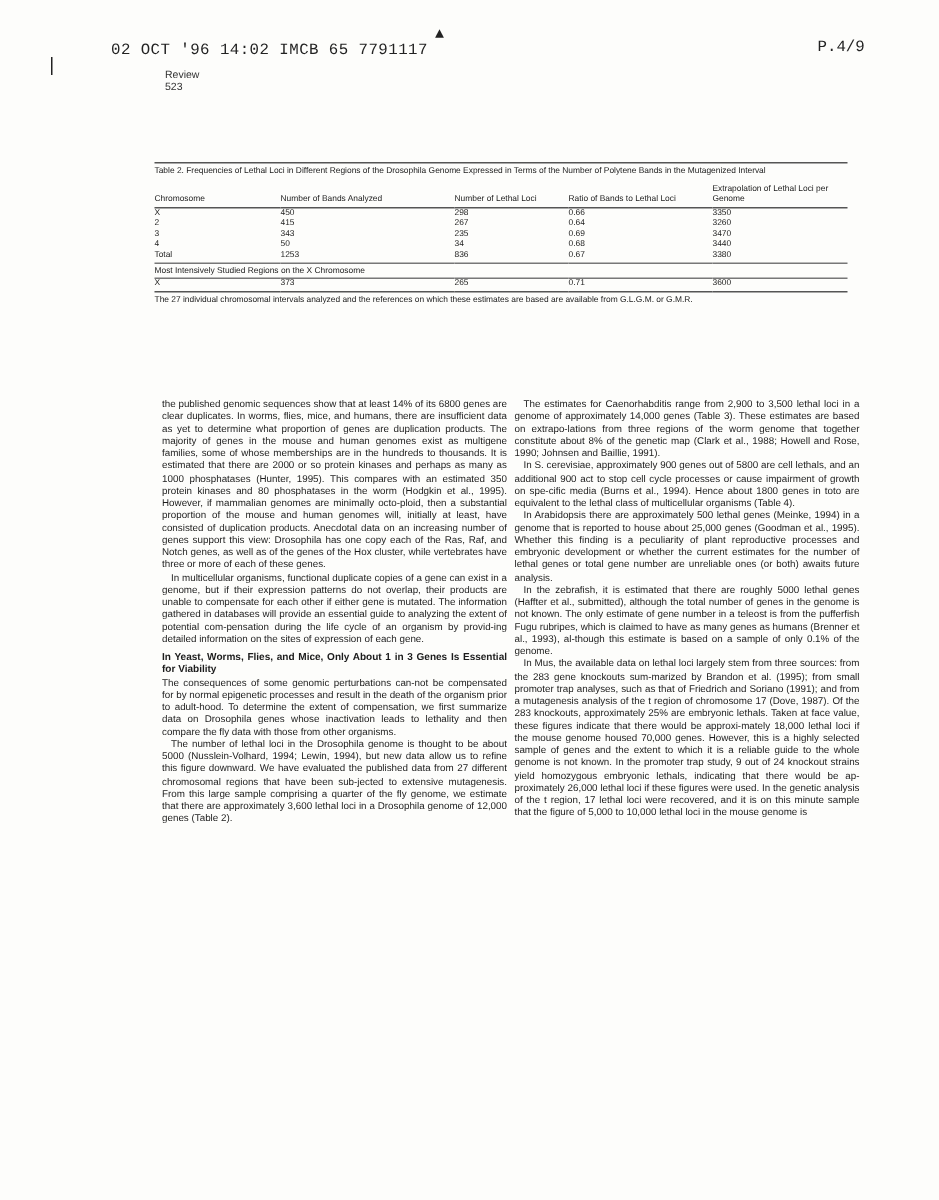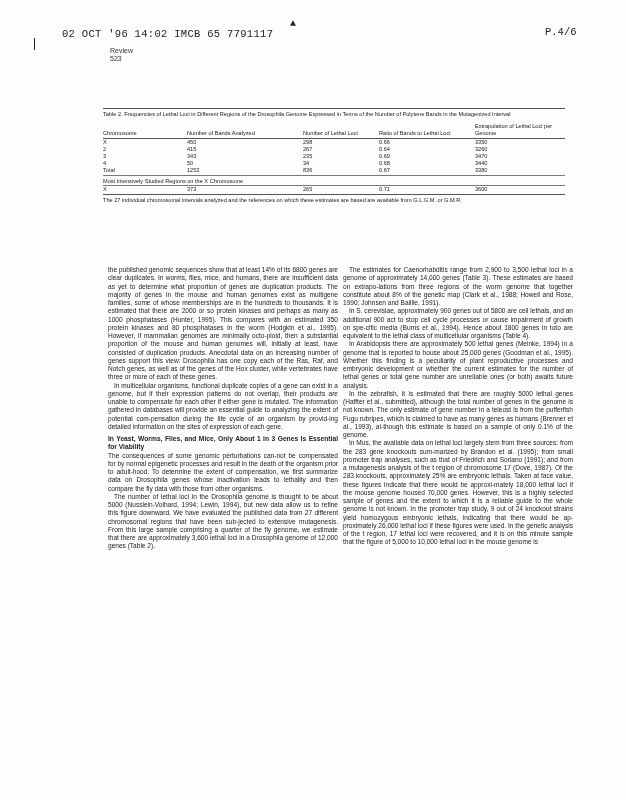--- a/index.html
+++ b/index.html
@@ -5,21 +5,21 @@
   html, body { margin:0; padding:0; }
   body {
     width:626px; height:800px; position:relative; overflow:hidden;
     background:#fdfdfb; color:#1a1a1a;
     font-family:"Liberation Sans", sans-serif;
   }
   .fax-header {
     position:absolute; left:0; top:28px; width:626px; height:16px;
     font-family:"Liberation Mono", monospace; font-size:10.5px; color:#222;
   }
-  .fax-header .left { position:absolute; left:62px; top:0; letter-spacing:0.3px; }
+  .fax-header .left { position:absolute; left:74px; top:0; letter-spacing:0.3px; }
   .fax-header .right { position:absolute; left:545px; top:-2px; }
   .fax-header .mark { position:absolute; left:290px; top:-10px; font-size:10px; }
   .margin-line { position:absolute; left:34px; top:38px; width:1px; height:12px; background:#222; }
   .review-meta { position:absolute; left:110px; top:47px; font-size:7px; line-height:8px; color:#333; }
 
   .table-block { position:absolute; left:103px; top:108px; width:462px; font-size:5.6px; color:#222; }
   .table-block .caption { line-height:7.5px; border-top:0.7px solid #555; padding-top:2px; }
   .table-block table { width:100%; border-collapse:collapse; margin-top:4px; }
   .table-block th { text-align:left; font-weight:normal; vertical-align:bottom; padding:0 0 1px 0; line-height:7px; border-bottom:0.7px solid #555; }
   .table-block td { padding:0; line-height:7.2px; }
@@ -34,21 +34,21 @@
   .col p { margin:0; text-indent:6px; }
   .col p.noindent { text-indent:0; }
   .col h3 { margin:4px 0 0 0; font-size:6.7px; font-weight:bold; line-height:8.25px; }
 </style>
 </head>
 <body>
 
 <div class="fax-header">
   <span class="left">02 OCT '96  14:02 IMCB 65 7791117</span>
   <span class="mark">▲</span>
-  <span class="right">P.4/6</span>
+  <span class="right">P.4/9</span>
 </div>
 <div class="margin-line"></div>
 
 <div class="review-meta">
   <div>Review</div>
   <div>523</div>
 </div>
 
 <div class="table-block">
   <div class="caption">Table 2. Frequencies of Lethal Loci in Different Regions of the Drosophila Genome Expressed in Terms of the Number of Polytene Bands in the Mutagenized Interval</div>

